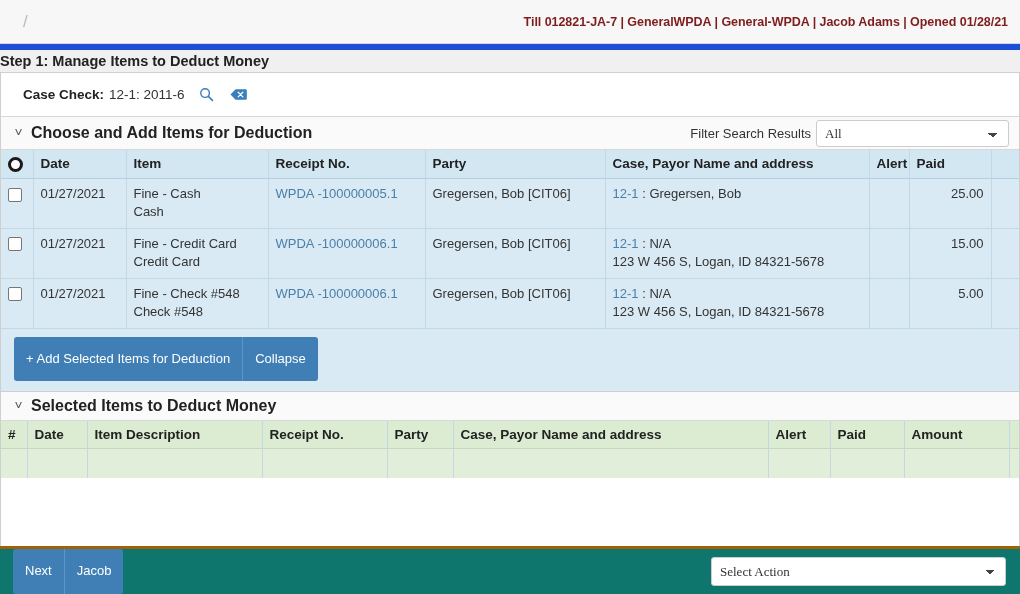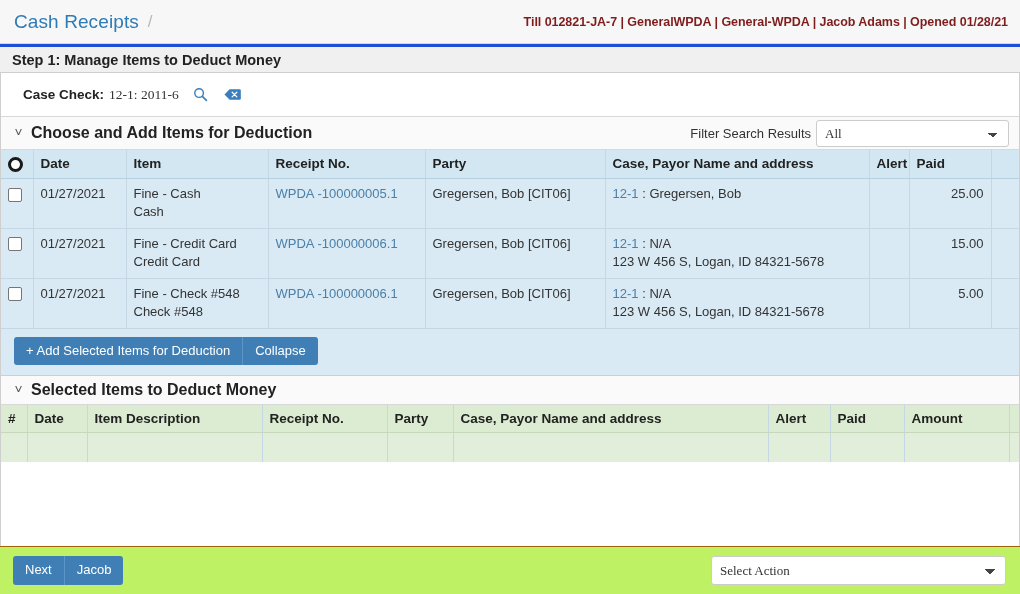--- a/index.html
+++ b/index.html
@@ -49,26 +49,26 @@
     font-size: 12.5px;
     font-weight: bold;
     color: #7f1d1d;
     white-space: nowrap;
     letter-spacing: -0.05px;
   }
 
   
   .step-header {
     background: #f0f0f0;
-    border-top: 3px solid #1d4ed8;
+    border-top: 6px solid #1d4ed8;
     border-bottom: 1px solid #cfcfcf;
     height: 29px;
     display: flex;
     align-items: center;
-    padding-left: 12px;
+    padding-left: 0;
     font-weight: bold;
     font-size: 14.5px;
     color: #222;
     flex: 0 0 auto;
   }
 
   .body-wrap {
     flex: 1 1 auto;
     display: flex;
     flex-direction: column;
@@ -83,21 +83,21 @@
     height: 44px;
     display: flex;
     align-items: center;
     padding-left: 22px;
     gap: 7px;
     background: #fff;
     border-bottom: 1px solid #d8d8d8;
     flex: 0 0 auto;
   }
   .cs-label { font-weight: bold; font-size: 13.5px; color: #222; }
-  .cs-value { font-size: 13.5px; color: #333; margin-left: -2px; font-family: Liberation Serif, serif; }
+  .cs-value { font-size: 13.5px; color: #333; margin-left: -2px; }
   .icon-btn {
     width: 20px; height: 20px;
     display: inline-flex;
     align-items: center;
     justify-content: center;
     margin-left: 5px;
     cursor: pointer;
   }
   .icon-btn svg { display: block; }
 
@@ -218,21 +218,21 @@
     padding: 8px 0 10px 13px;
     flex: 0 0 auto;
     border-top: 1px solid #c3d8e4;
   }
   .btn {
     font-family: "Liberation Sans", sans-serif;
     font-size: 13px;
     color: #fff;
     background: #3f7fb5;
     border: none;
-    padding: 7px 12px;
+    padding: 15px 12px;
     cursor: pointer;
     line-height: 1.1;
   }
   .btn-group { display: inline-flex; border-radius: 3px; overflow: hidden; }
   .btn-group .btn + .btn { border-left: 1px solid #5c96c6; }
 
   
   .sect-header-green {
     height: 30px;
     display: flex;
@@ -259,37 +259,36 @@
   .green-btn-cell { padding: 6px 0 8px 13px !important; border-right: none !important; }
   .trust-btn {
     background: #4a8bbf;
     border-radius: 3px;
     padding: 8px 11px;
   }
 
   
   .bottom-bar {
     height: 48px;
-    background: #bef264;
-    border-top: 1px solid #a16207;
+    background: #0f766e;
+    border-top: 3px solid #a16207;
     display: flex;
     align-items: center;
     padding: 0 14px 0 13px;
     flex: 0 0 auto;
   }
   select.action-select { width: 295px; height: 29px; margin-left: auto; }
   .spacer { flex: 1 1 auto; }
 </style>
 </head>
 <body>
 
 <div class="page">
 
   <div class="topbar">
-    <span class="crumb-main">Cash Receipts</span>
     <span class="crumb-sep">/</span>
     <span class="till-info">Till 012821-JA-7 | GeneralWPDA | General-WPDA | Jacob Adams | Opened 01/28/21</span>
   </div>
 
   <div class="step-header">
     <span>Step 1: Manage Items to Deduct Money</span>
   </div>
 
   <div class="body-wrap">
 

